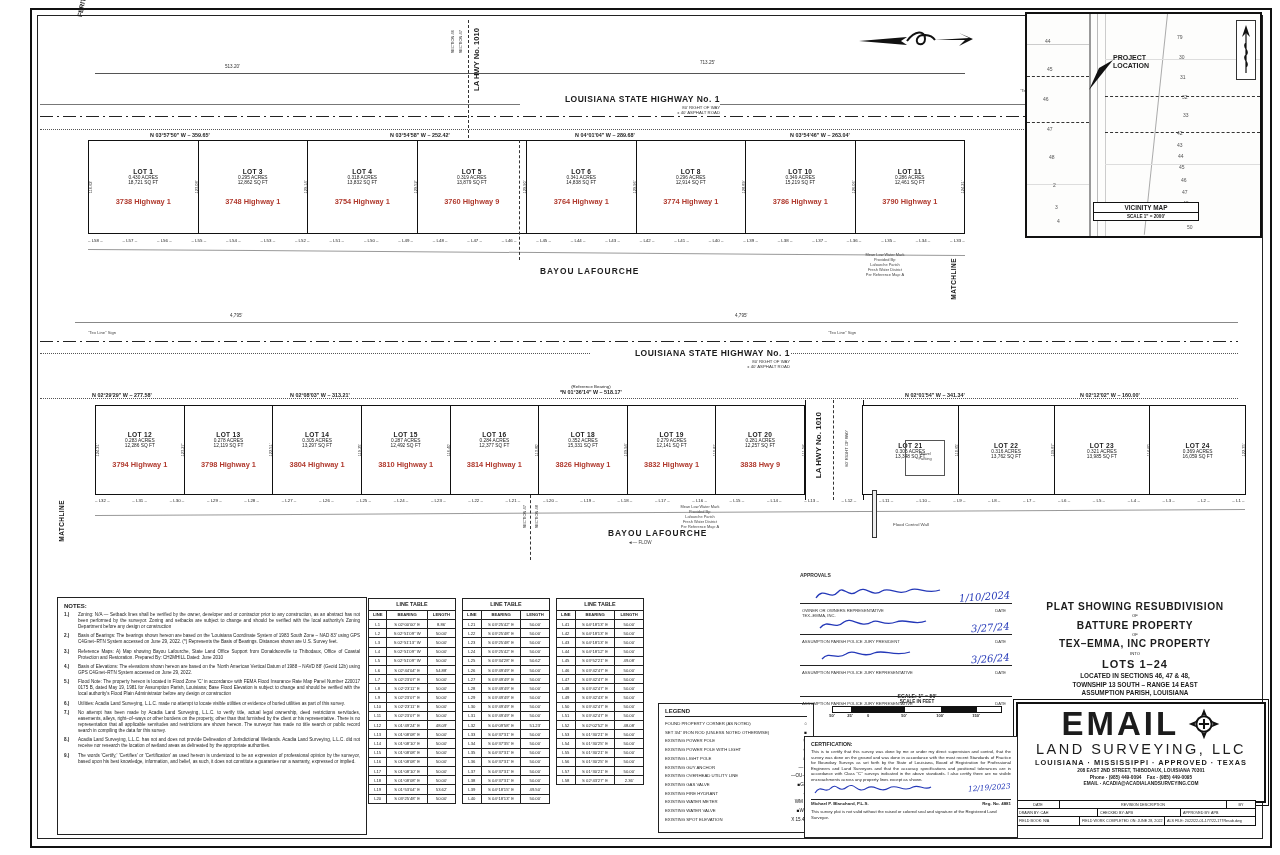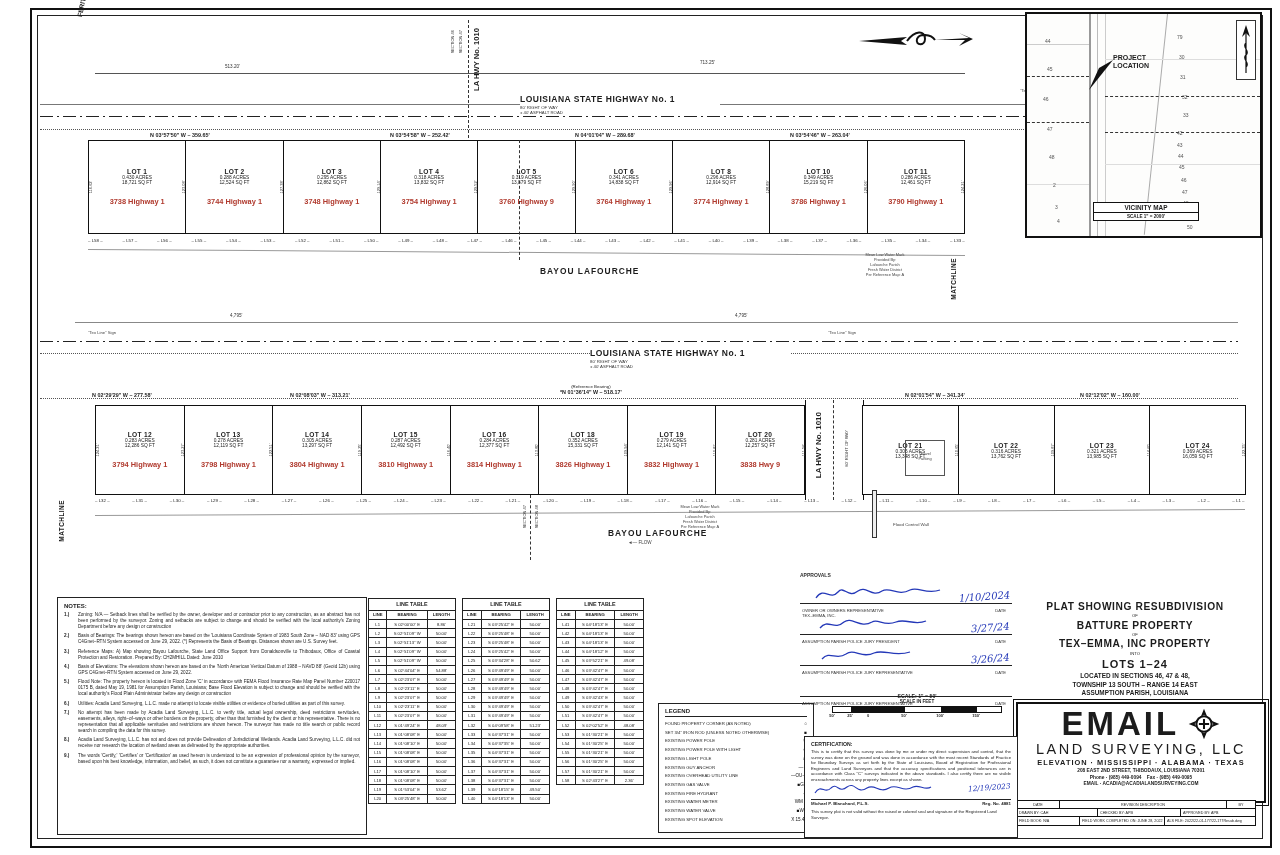--- a/index.html
+++ b/index.html
@@ -7,21 +7,21 @@
   .abs{position:absolute;}
   .border-outer{left:30px;top:8px;width:1238px;height:836px;border:2.5px solid #111;}
   .border-inner{left:37px;top:15px;width:1224px;height:822px;border:1px solid #222;}
   .vtext{writing-mode:vertical-rl;transform:rotate(180deg);}
   .tiny{font-size:4.2px;color:#444;}
   .dim{font-size:4.6px;color:#333;}
   .thinline{background:#555;height:1px;}
   .dashdot{height:1px;background:repeating-linear-gradient(90deg,#222 0 13px,transparent 13px 17px,#222 17px 19px,transparent 19px 23px);}
   .dotted{border-top:1px dotted #555;height:0;}
   .dashv{width:0;border-left:1px dashed #333;}
-  .hwy-label{text-align:left;line-height:1.25;}
+  .hwy-label{text-align:right;line-height:1.25;}
   .hwy-label .l1{font-size:8.5px;font-weight:bold;letter-spacing:.5px;}
   .hwy-label .l2,.hwy-label .l3{font-size:4.3px;color:#333;}
   .bearing{font-size:5.4px;font-weight:bold;color:#222;white-space:nowrap;}
   .lot-strip{display:flex;border-top:1.8px solid #111;border-bottom:1.4px solid #111;background:#fff;}
   .lot{position:relative;flex:1;border-right:1.4px solid #111;display:flex;flex-direction:column;align-items:center;justify-content:center;text-align:center;}
   .lot:first-child{border-left:1.4px solid #111;}
   .lot .num{font-size:6.6px;font-weight:bold;letter-spacing:.3px;}
   .lot .meta{font-size:4.8px;color:#222;}
   .lot .addr{font-size:7.4px;font-weight:bold;color:#b03a2e;margin-top:12px;white-space:nowrap;}
   .lot .depth{position:absolute;right:0px;top:50%;transform:translate(40%,-50%) rotate(-90deg);font-size:4px;color:#333;white-space:nowrap;}
@@ -129,27 +129,20 @@
   <div id="upper-lots" class="abs lot-strip" style="left:88px;top:140px;width:877px;height:92px;">
       <div class="lot">
         <div class="num">LOT 1</div>
         <div class="meta">0.430 ACRES</div>
         <div class="meta">18,721 SQ FT</div>
         <div class="addr">3738 Highway 1</div>
         <div class="depth leftd">116.62'</div>
         <div class="depth">123.08'</div>
       </div>
       <div class="lot">
-        <div class="num">LOT 2</div>
-        <div class="meta">0.288 ACRES</div>
-        <div class="meta">12,524 SQ FT</div>
-        <div class="addr">3744 Highway 1</div>
-        <div class="depth">127.38'</div>
-      </div>
-      <div class="lot">
         <div class="num">LOT 3</div>
         <div class="meta">0.295 ACRES</div>
         <div class="meta">12,862 SQ FT</div>
         <div class="addr">3748 Highway 1</div>
         <div class="depth">129.14'</div>
       </div>
       <div class="lot">
         <div class="num">LOT 4</div>
         <div class="meta">0.318 ACRES</div>
         <div class="meta">13,832 SQ FT</div>
@@ -909,21 +902,21 @@
   <div class="abs acadia-box" style="left:1016px;top:702px;width:238px;height:92px;">
     <div>
       <span class="acadia-name">EMAIL</span>
       <svg width="34" height="34" viewBox="0 0 40 40" style="vertical-align:middle;margin-left:3px;">
         <circle cx="20" cy="20" r="9" fill="none" stroke="#111" stroke-width="2.4"></circle>
         <path d="M20 14 V26 M14 20 H26" stroke="#111" stroke-width="2.4"></path>
         <path d="M20 2 L24 12 L20 9 L16 12 Z M20 38 L24 28 L20 31 L16 28 Z M2 20 L12 16 L9 20 L12 24 Z M38 20 L28 16 L31 20 L28 24 Z" fill="#111"></path>
       </svg>
     </div>
     <div class="acadia-sub">LAND SURVEYING, LLC</div>
-    <div class="acadia-states">ELEVATION · MISSISSIPPI · ALABAMA · TEXAS</div>
+    <div class="acadia-states">LOUISIANA · MISSISSIPPI · APPROVED · TEXAS</div>
     <div class="acadia-addr">208 EAST 2ND STREET, THIBODAUX, LOUISIANA 70301</div>
     <div class="acadia-contact">
       <span>Phone · (985) 449-0094</span>&nbsp;&nbsp;&nbsp;&nbsp;<span>Fax · (985) 449-0095</span>
     </div>
     <div class="acadia-email">EMAIL · ACADIA@ACADIALANDSURVEYING.COM</div>
   </div>
 
   <div class="abs rev-table" style="left:1016px;top:800px;width:238px;">
     <div class="rev-row">
       <div class="rev-cell" style="width:38px;text-align:center;">DATE</div>

